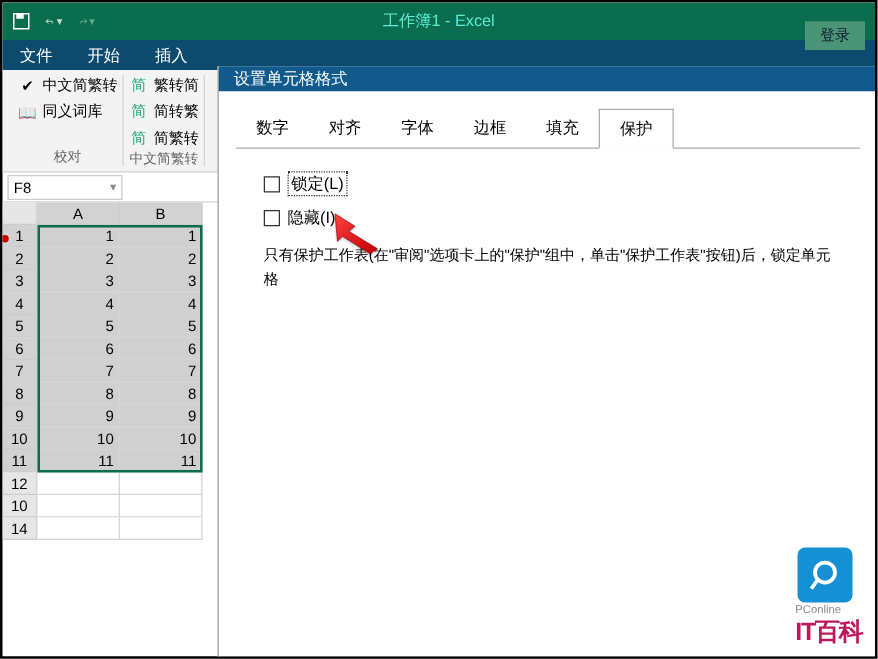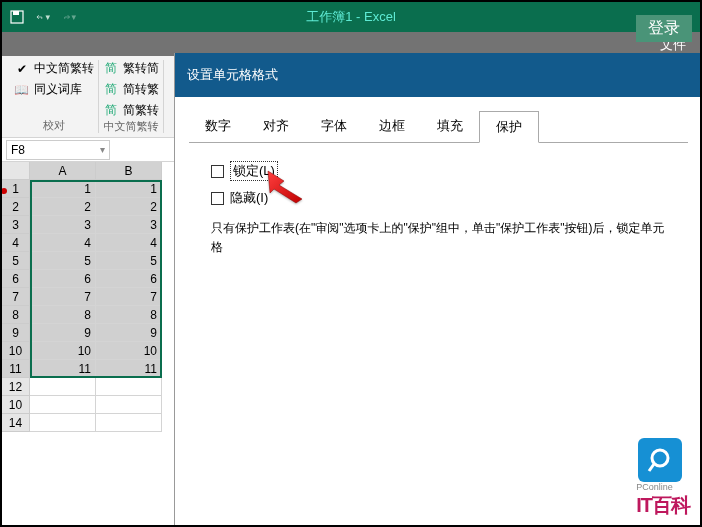--- a/index.html
+++ b/index.html
@@ -4,57 +4,57 @@
   <style>
     * { margin: 0; padding: 0; box-sizing: border-box; }
     body { font-family: "Microsoft YaHei", "Segoe UI", sans-serif; width: 702px; height: 527px; overflow: hidden; background: #fff; position: relative; border: 2px solid #000; }
     
     
     .titlebar { height: 30px; background: #0a6e4e; display: flex; align-items: center; padding: 0 8px; color: #fff; position: relative; }
     .titlebar-left { display: flex; align-items: center; gap: 12px; }
     .titlebar-icon { width: 14px; height: 14px; display: flex; align-items: center; justify-content: center; }
     .titlebar-center { position: absolute; left: 50%; transform: translateX(-50%); font-size: 13px; color: #5eead4; }
     .titlebar-right { margin-left: auto; }
-    .login-btn { background: #4a9478; color: #ffffff; border: none; padding: 3px 12px; font-size: 16px; cursor: pointer; margin-top: 22px; }
-    
-    
-    .ribbon { height: 24px; background: #737373; display: flex; align-items: flex-end; flex-direction: column; }
+    .login-btn { background: #4a9478; color: #0f172a; border: none; padding: 3px 12px; font-size: 12px; cursor: pointer; margin-top: 22px; }
+    
+    
+    .ribbon { height: 24px; background: #0c4a6e; display: flex; align-items: flex-start; }
     .ribbon-tab { padding: 4px 14px; font-size: 13px; color: #fff; cursor: pointer; }
     
     
     .ribbon-content { height: 82px; background: #f3f3f3; border-bottom: 1px solid #d4d4d4; display: flex; padding: 4px 8px; }
     .group { display: flex; flex-direction: column; justify-content: space-between; border-right: 1px solid #d4d4d4; padding: 0 4px; }
     .group-items { display: flex; flex-direction: column; gap: 4px; font-size: 12px; }
     .group-item { display: flex; align-items: center; gap: 4px; cursor: pointer; }
     .group-label { font-size: 11px; text-align: center; color: #666; }
     .gicon { width: 16px; height: 16px; display: inline-flex; align-items: center; justify-content: center; }
     
     
     .formula-area { height: 24px; display: flex; align-items: center; border-bottom: 1px solid #d4d4d4; }
-    .namebox { width: 104px; border: 1px solid #ccc; height: 20px; margin: 0 4px; padding: 0 4px; font-size: 12px; display: flex; align-items: center; justify-content: space-between; }
+    .namebox { width: 92px; border: 1px solid #ccc; height: 20px; margin: 0 4px; padding: 0 4px; font-size: 12px; display: flex; align-items: center; justify-content: space-between; }
     .namebox-dd { color: #888; font-size: 10px; }
     
     
     .sheet { position: relative; }
     .colheaders { display: flex; height: 18px; }
     .corner { width: 28px; background: #e6e6e6; border-right: 1px solid #ccc; border-bottom: 1px solid #ccc; }
     .colh { width: 66px; background: #e6e6e6; border-right: 1px solid #ccc; border-bottom: 1px solid #ccc; font-size: 12px; text-align: center; line-height: 18px; }
     .colh.sel { background: #d2d2d2; }
     .row { display: flex; height: 18px; }
     .rowh { width: 28px; background: #e6e6e6; border-right: 1px solid #ccc; border-bottom: 1px solid #ccc; font-size: 12px; text-align: center; line-height: 18px; }
     .rowh.sel { background: #d2d2d2; }
     .cell { width: 66px; border-right: 1px solid #d4d4d4; border-bottom: 1px solid #d4d4d4; font-size: 12px; text-align: right; padding: 0 4px; line-height: 18px; background: #fff; }
     .cell.sel { background: #d0d0d0; }
     .row-marker { width: 6px; height: 6px; background: #c00; border-radius: 50%; position: absolute; left: -1px; }
     
     .sel-border { position: absolute; border: 2px solid #0a6e4e; left: 28px; top: 18px; width: 132px; height: 198px; pointer-events: none; z-index: 3; }
     
     
     .dialog { position: absolute; left: 172px; top: 51px; right: -2px; bottom: -2px; background: #fff; z-index: 10; border-left: 1px solid #999; }
-    .dialog-title { height: 44px; background: #125a8c; color: #fff; font-size: 13px; display: flex; align-items: center; padding: 0 12px; }
+    .dialog-title { height: 20px; background: #125a8c; color: #fff; font-size: 13px; display: flex; align-items: center; padding: 0 12px; }
     .dialog-tabs { display: flex; padding: 14px 14px 0 14px; gap: 0; font-size: 13px; }
     .dtab { padding: 6px 16px; cursor: pointer; position: relative; }
     .dtab.active { border: 1px solid #aaa; border-bottom: 1px solid #fff; background: #fff; z-index: 2; }
     .dialog-body { padding: 18px 22px; font-size: 13px; border-top: 1px solid #aaa; margin: 0 14px; margin-top: -1px; position: relative; z-index: 1; }
     .cb-row { display: flex; align-items: center; gap: 6px; margin-bottom: 8px; }
     .cb { width: 13px; height: 13px; border: 1px solid #333; }
     .help-text { font-size: 12px; margin-top: 12px; line-height: 1.6; }
     
     
     .arrow { position: absolute; left: 262px; top: 165px; z-index: 20; }

